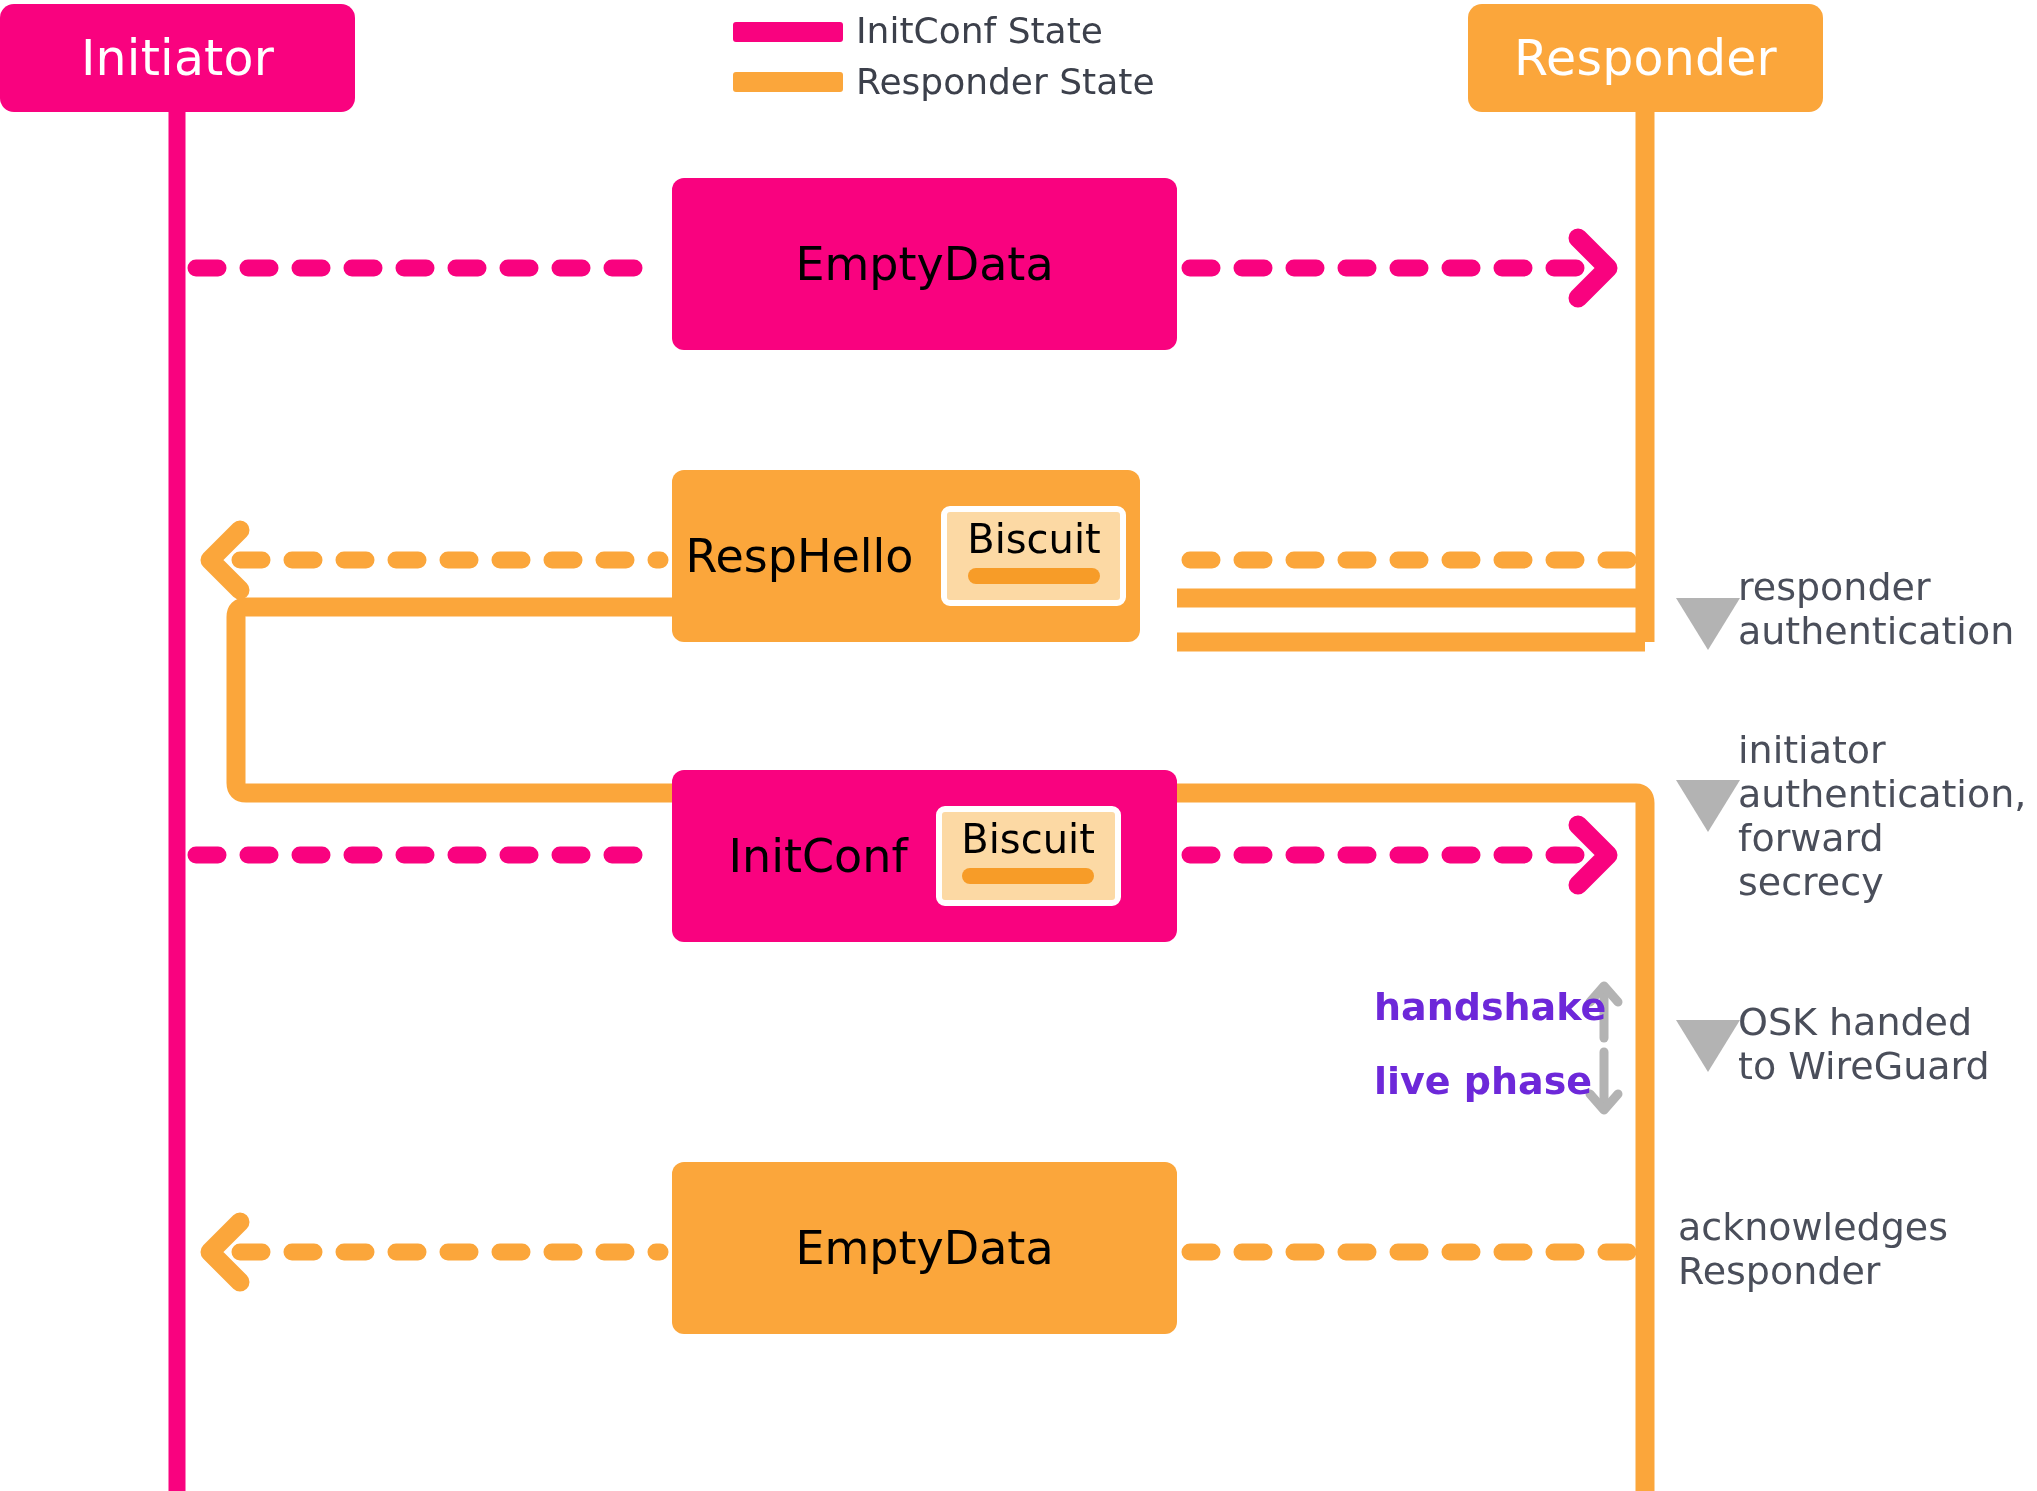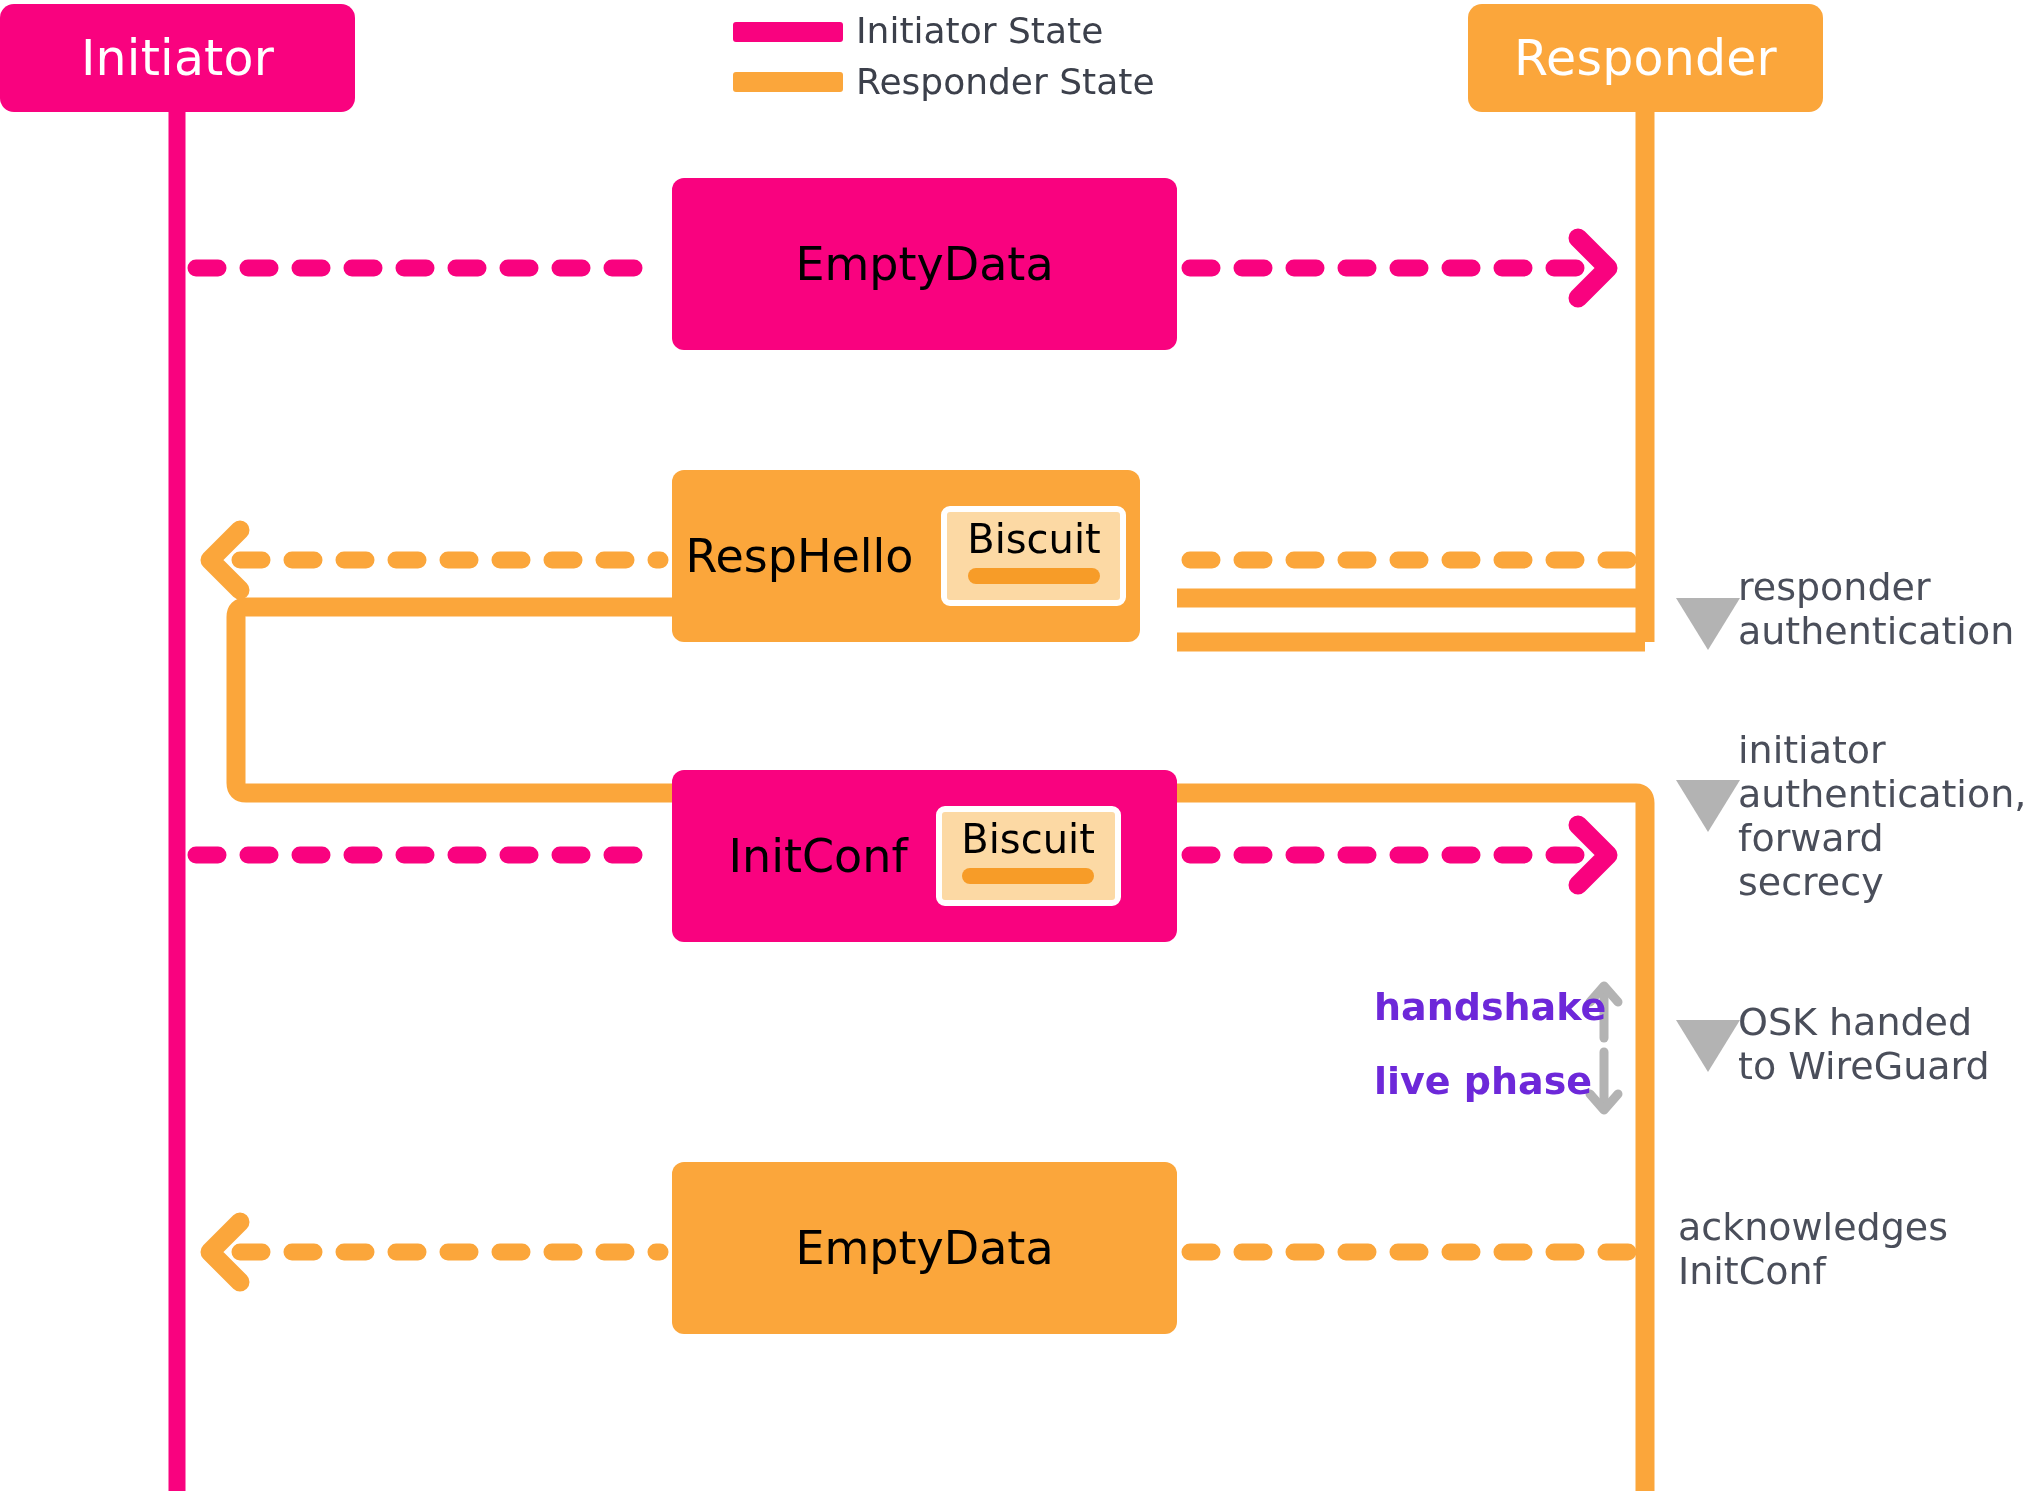--- a/index.html
+++ b/index.html
@@ -155,21 +155,21 @@
     </g>
     <g>
       <line x1="1604" y1="1052" x2="1604" y2="1108" stroke="#B3B3B3" stroke-width="9" stroke-linecap="round"></line>
       <polyline points="1590,1094 1604,1110 1618,1094" fill="none" stroke="#B3B3B3" stroke-width="9" stroke-linecap="round" stroke-linejoin="round"></polyline>
     </g>
 
     <rect x="733" y="22" width="110" height="20" rx="3" fill="#F9027F"></rect>
     <rect x="733" y="72" width="110" height="20" rx="3" fill="#FBA63B"></rect>
   </svg>
 
-  <div style="position:absolute;left:856px;top:10px;font-size:36px;color:#3C404B;white-space:nowrap;">Initiator State</div>
+  <div style="position:absolute;left:856px;top:10px;font-size:36px;color:#3C404B;white-space:nowrap;">InitConf State</div>
   <div style="position:absolute;left:856px;top:61px;font-size:36px;color:#3C404B;white-space:nowrap;">Responder State</div>
 
   <div class="party-box" id="party-initiator">
     <span>Initiator</span>
   </div>
   <div class="party-box" id="party-responder">
     <span>Responder</span>
   </div>
 
   <div class="msg-box msg-pink" id="msg-inithello">
@@ -208,18 +208,18 @@
 authentication</div>
 
   <div class="annot" id="annot-initiator-auth">initiator
 authentication,
 forward secrecy</div>
 
   <div class="annot" id="annot-osk">OSK handed
 to WireGuard</div>
 
   <div class="annot" id="annot-ack">acknowledges
-InitConf</div>
+Responder</div>
 
   <div class="phase" id="phase-handshake">handshake</div>
   <div class="phase" id="phase-live">live phase</div>
 
 </div>
 
 </body></html>

